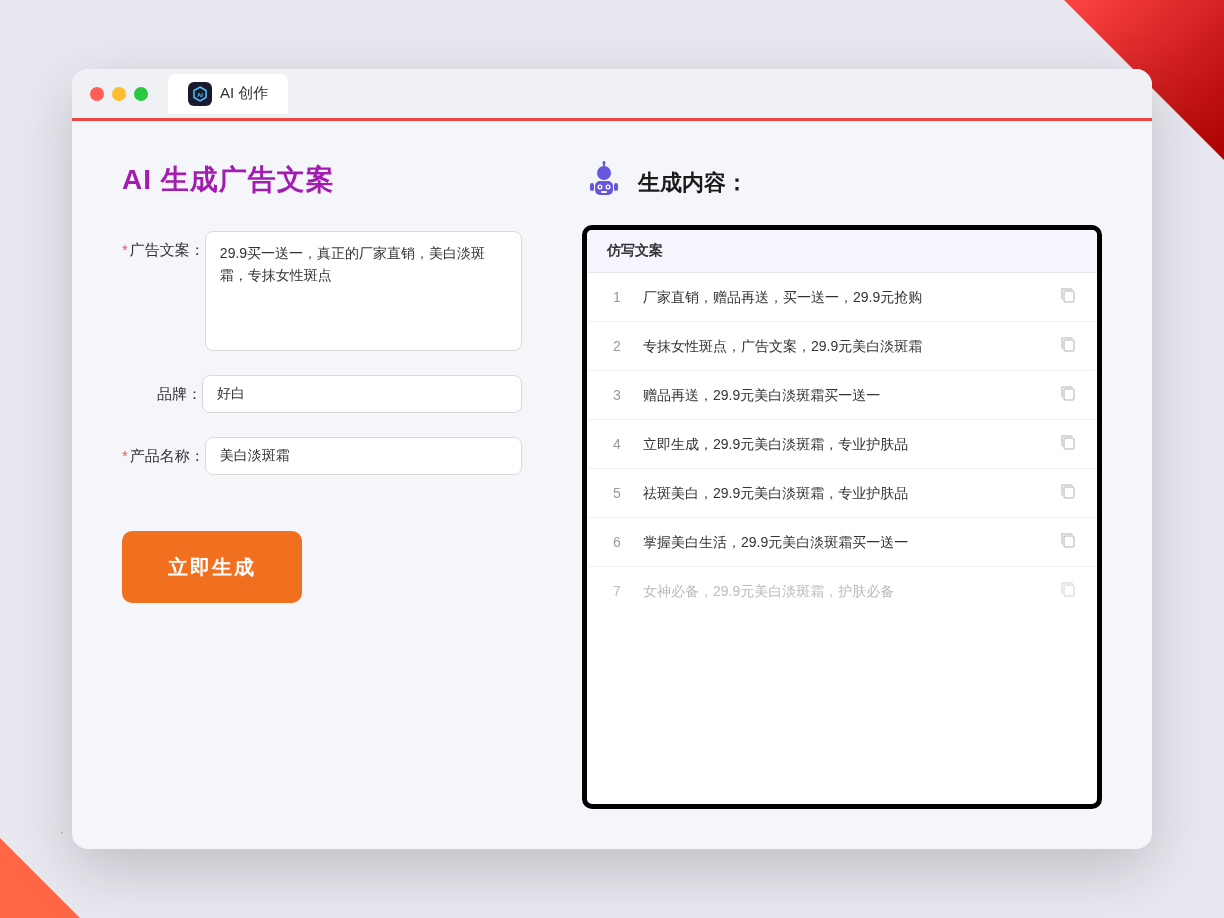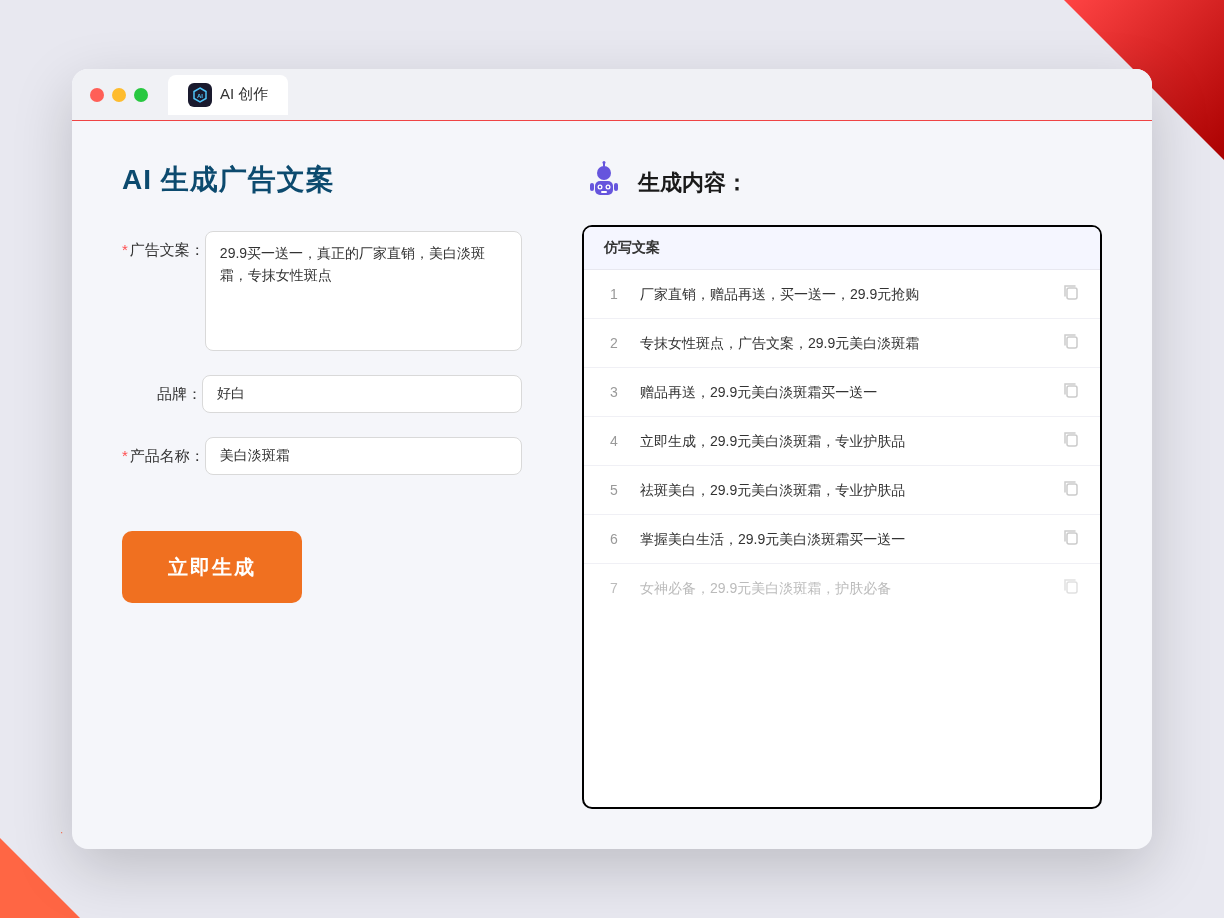--- a/index.html
+++ b/index.html
@@ -24,21 +24,21 @@
       display: flex;
       flex-direction: column;
     }
 
     .titlebar {
       background: #f0f1f5;
       height: 52px;
       display: flex;
       align-items: center;
       padding: 0 18px;
-      border-bottom: 1px solid #ef4444;
+      border-bottom: 3px solid #ef4444;
       flex-shrink: 0;
     }
 
     .traffic-lights {
       display: flex;
       gap: 8px;
       margin-right: 20px;
     }
 
     .tl {
@@ -86,21 +86,21 @@
     
     .left-panel {
       flex: 0 0 400px;
       display: flex;
       flex-direction: column;
     }
 
     .page-title {
       font-size: 28px;
       font-weight: 700;
-      color: #0c4a6e;
+      color: #a21caf;
       margin-bottom: 32px;
       letter-spacing: 1px;
     }
 
     .form-group {
       display: flex;
       align-items: flex-start;
       margin-bottom: 24px;
     }
 
@@ -174,21 +174,21 @@
     .result-title {
       font-size: 22px;
       font-weight: 600;
       color: #1a1a1a;
     }
 
     .result-table {
       background: #fff;
       border-radius: 10px;
       overflow: hidden;
-      border: 2px solid #000000;
+      border: 5px solid #000000;
       flex: 1;
     }
 
     .table-header {
       background: #f5f6ff;
       padding: 12px 20px;
       font-size: 14px;
       font-weight: 600;
       color: #333;
       border-bottom: 1px solid #e8e8f0;

